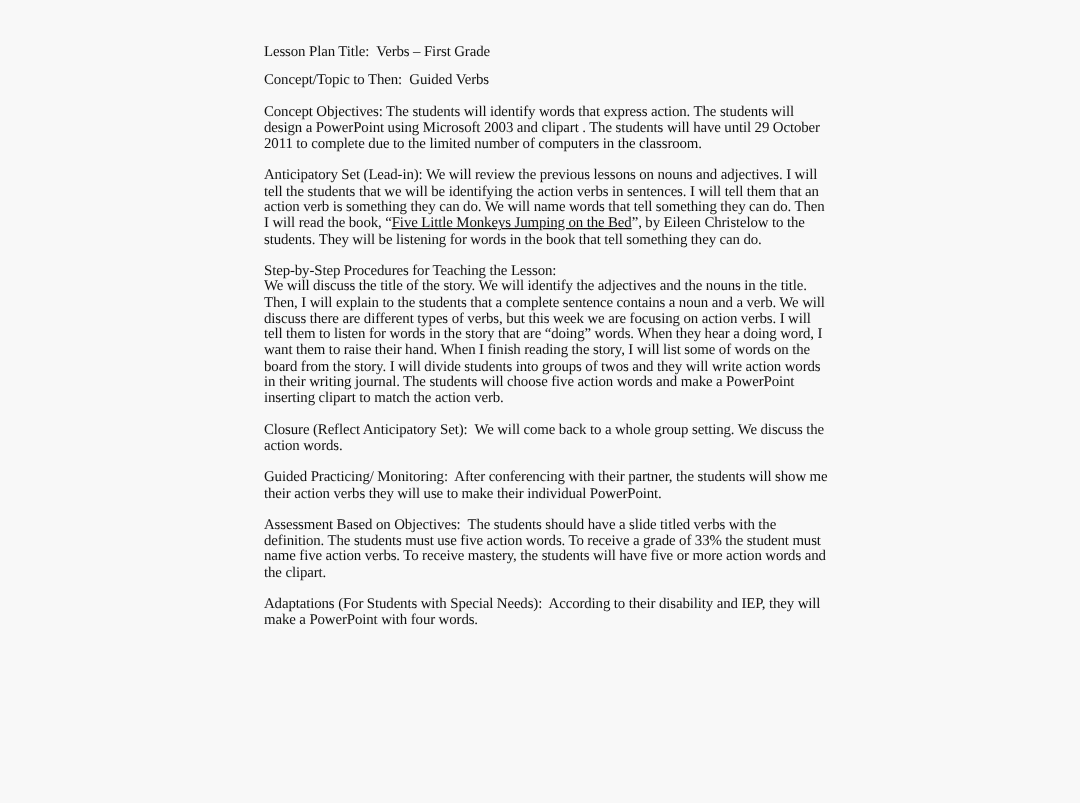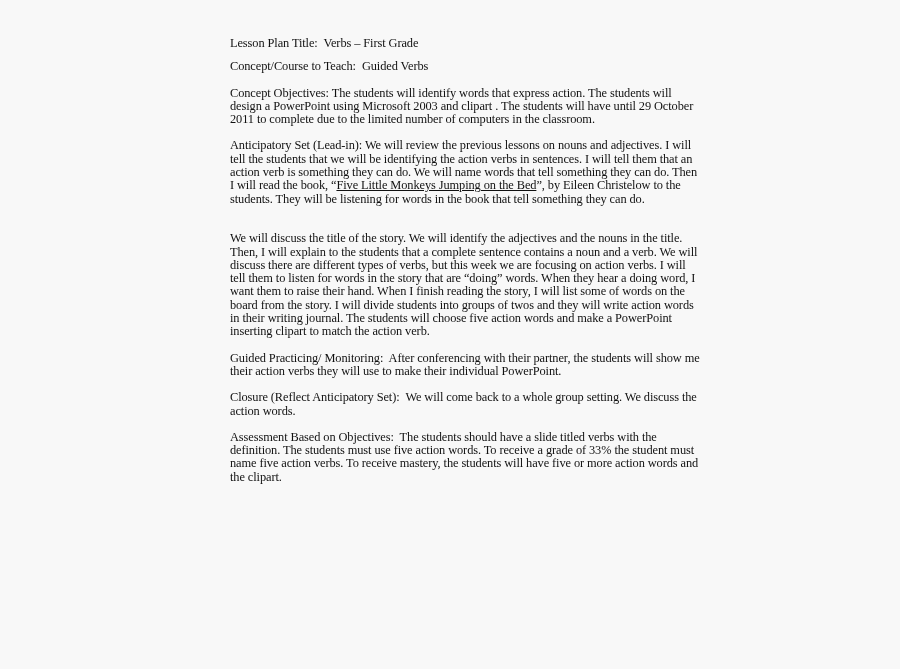--- a/index.html
+++ b/index.html
@@ -3,56 +3,60 @@
 <meta charset="utf-8">
 <style>
   html, body { margin: 0; padding: 0; }
   body {
     width: 900px; height: 669px; overflow: hidden;
     background: #f8f8f8;
     font-family: "Liberation Serif", "DejaVu Serif", serif;
     color: #111;
   }
   .page {
-    position: absolute; left: 230px; top: 37px; width: 470px;
+    position: absolute; left: 220px; top: 37px; width: 470px;
     font-size: 12.4px; line-height: 13.3px; letter-spacing: -0.1px;
   }
   .para { margin: 0 0 13px 0; }
   .title-line { margin: 0 0 10px 0; }
   u { text-decoration: underline; }
 </style>
 </head>
 <body>
 
 <div class="page">
   <p class="title-line">
     <span>Lesson  Plan Title:</span>&nbsp;
     <span>Verbs – First Grade</span>
   </p>
   <p class="para">
-    <span>Concept/Course to Teach:</span>&nbsp;
+    <span>Concept/Topic to Then:</span>&nbsp;
     <span>Guided Verbs</span>
   </p>
   <p class="para">
     <span>Concept Objectives:</span>
     <span>The students will identify words that express action. The students will design a PowerPoint using Microsoft 2003 and clipart .  The students will have until 29 October 2011 to complete due to the limited number of computers in the classroom.</span>
   </p>
   <p class="para">
     <span>Anticipatory Set (Lead-in):</span>
     <span>We will review the previous lessons on nouns and adjectives. I will tell the students that we will be identifying the action verbs in sentences. I will tell them that an action verb is something they can do.  We will name words that tell something they can do. Then I will read the book, “</span><u>Five Little Monkeys Jumping on the Bed</u><span>”, by Eileen Christelow to the students.  They will be listening for words in the book that tell something they can do.</span>
   </p>
   <p class="para">
-    <br>
+    <span>Step-by-Step Procedures for Teaching the Lesson:</span><br>
     <span>We will discuss the title of the story. We will identify the adjectives and the nouns in the title. Then, I will explain to the students that a complete sentence contains a noun and a verb.  We will discuss there are different types of verbs, but this week we are focusing on action verbs.  I will tell them to listen for words in the story that are “doing” words.  When they hear a doing word, I want them to raise their hand.  When I finish reading the story, I will list some of words on the board from the story.  I will divide students into groups of twos and they will write action words in their writing journal.  The students will choose five action words and make a PowerPoint inserting clipart to match the action verb.</span>
+  </p>
+  <p class="para">
+    <span>Closure (Reflect Anticipatory Set):</span>&nbsp;
+    <span>We will come back to a whole group setting. We discuss the action words.</span>
   </p>
   <p class="para">
     <span>Guided Practicing/ Monitoring:</span>&nbsp;
     <span>After conferencing with their partner, the students will show me their action verbs they will use to make their individual PowerPoint.</span>
   </p>
   <p class="para">
-    <span>Closure (Reflect Anticipatory Set):</span>&nbsp;
-    <span>We will come back to a whole group setting. We discuss the action words.</span>
+    <span>Assessment Based on Objectives:</span>&nbsp;
+    <span>The students should have a slide titled verbs with the definition.  The students must use five action words. To receive a grade of 33% the student must name five action verbs. To receive mastery, the students will have five or more action words and the clipart.</span>
   </p>
   <p class="para">
-    <span>Assessment Based on Objectives:</span>&nbsp;
-    <span>The students should have a slide titled verbs with the definition.  The students must use five action words. To receive a grade of 33% the student must name five action verbs. To receive mastery, the students will have five or more action words and the clipart.</span>
+    <span>Adaptations (For Students with Special Needs):</span>&nbsp;
+    <span>According to their disability and IEP, they will make a PowerPoint with four words.</span>
   </p>
 </div>
 
 </body></html>

